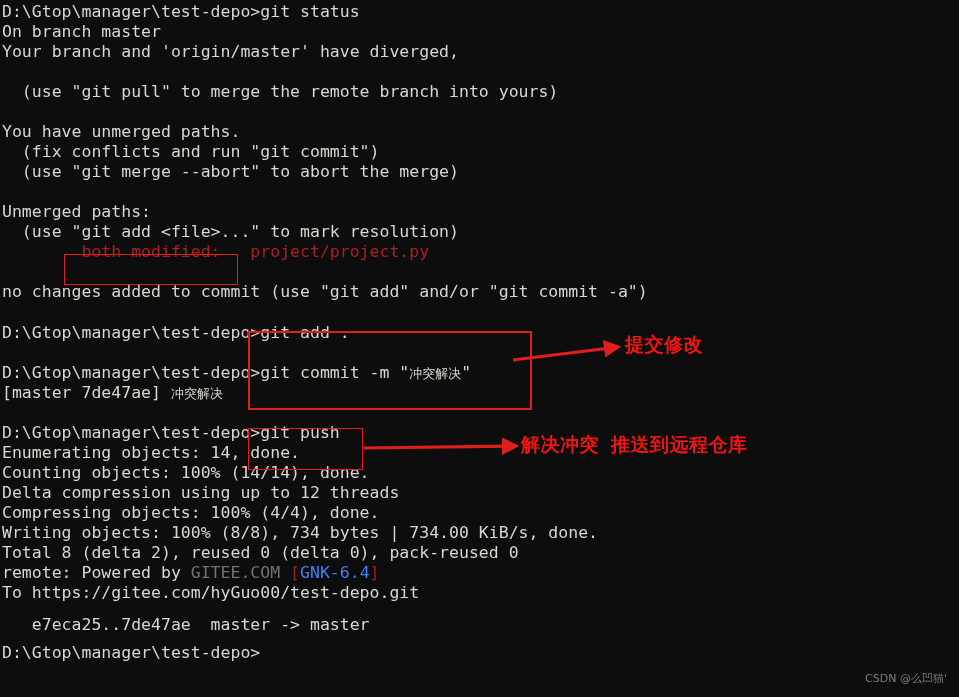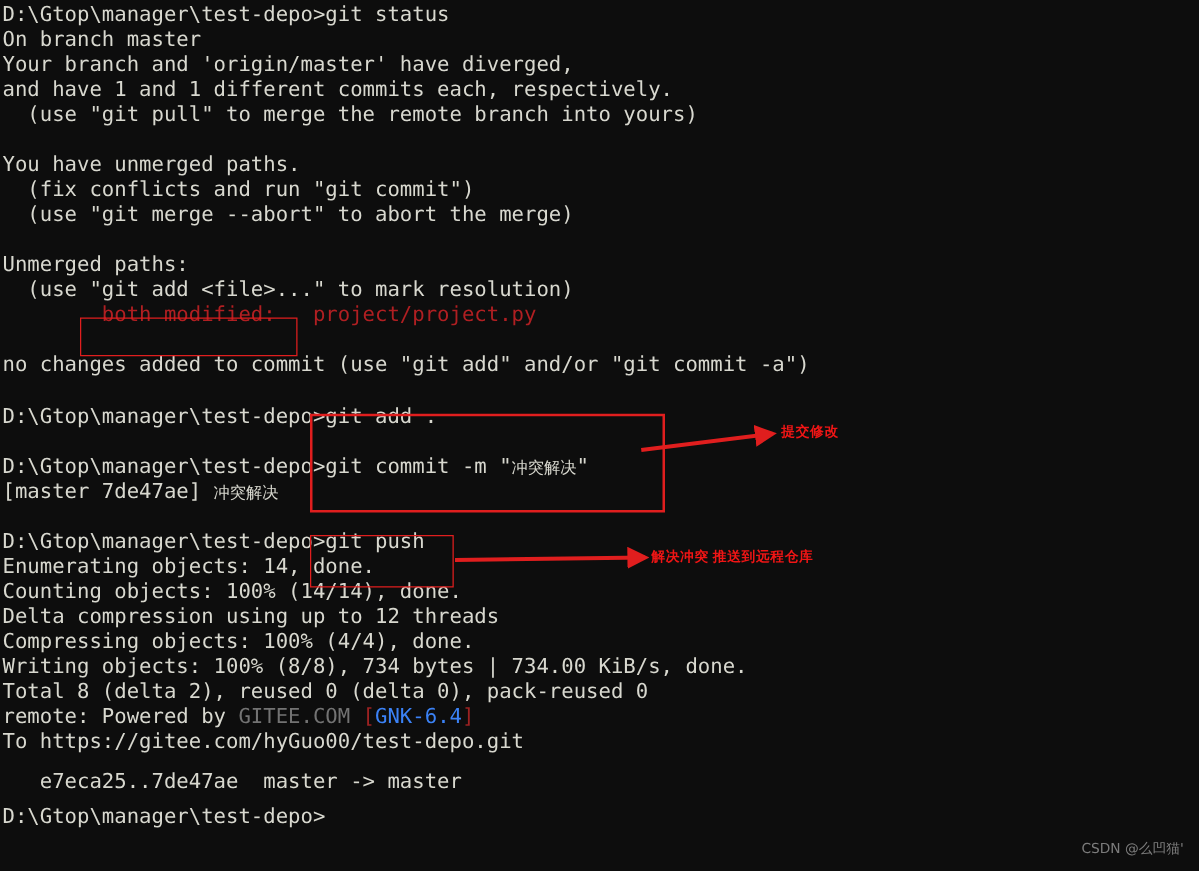--- a/index.html
+++ b/index.html
@@ -57,23 +57,23 @@
   .anno-box {
     position: absolute;
     border: 2px solid #e01e1e;
     box-sizing: border-box;
     background: transparent;
   }
   .anno-box.thin { border-width: 1.5px; }
   .anno-label {
     position: absolute;
     color: #f01515;
-    font-family: Liberation Serif, serif;
+    font-family: Liberation Mono, monospace;
     font-weight: bold;
-    font-size: 11px;
+    font-size: 19px;
     line-height: 20px;
     white-space: pre;
     letter-spacing: 0.5px;
   }
   .anno-arrow { position: absolute; overflow: visible; }
 
   
   #watermark {
     position: absolute;
     right: 12px;
@@ -88,21 +88,20 @@
 </style>
 </head>
 <body>
 
 <div id="screen">
 
   <div id="terminal">
       <div class="tline" style="top: 2px; left: 2px;"><span class="seg c-default">D:\Gtop\manager\test-depo&gt;git status</span></div>
       <div class="tline" style="top: 22px; left: 2px;"><span class="seg c-default">On branch master</span></div>
       <div class="tline" style="top: 42px; left: 2px;"><span class="seg c-default">Your branch and 'origin/master' have diverged,</span></div>
-      <div class="tline" style="top: 62px; left: 2px;"><span class="seg c-default">and have 1 and 1 different commits each, respectively.</span></div>
       <div class="tline" style="top: 82px; left: 2px;"><span class="seg c-default">  (use "git pull" to merge the remote branch into yours)</span></div>
       <div class="tline" style="top: 102px; left: 2px;"><span class="seg c-default"></span></div>
       <div class="tline" style="top: 122px; left: 2px;"><span class="seg c-default">You have unmerged paths.</span></div>
       <div class="tline" style="top: 142px; left: 2px;"><span class="seg c-default">  (fix conflicts and run "git commit")</span></div>
       <div class="tline" style="top: 162px; left: 2px;"><span class="seg c-default">  (use "git merge --abort" to abort the merge)</span></div>
       <div class="tline" style="top: 182px; left: 2px;"><span class="seg c-default"></span></div>
       <div class="tline" style="top: 202px; left: 2px;"><span class="seg c-default">Unmerged paths:</span></div>
       <div class="tline" style="top: 222px; left: 2px;"><span class="seg c-default">  (use "git add &lt;file&gt;..." to mark resolution)</span></div>
       <div class="tline" style="top: 242px; left: 2px;"><span class="seg c-red">        both modified:   project/project.py</span></div>
       <div class="tline" style="top: 262px; left: 2px;"><span class="seg c-default"></span></div>

